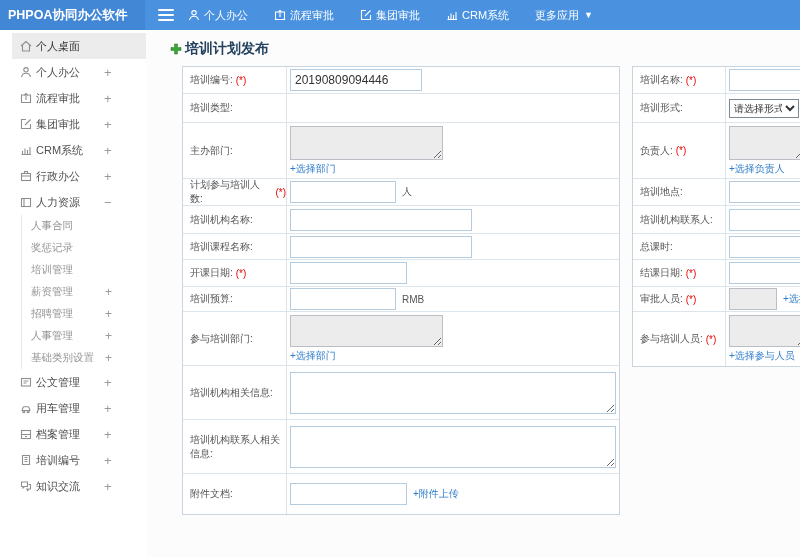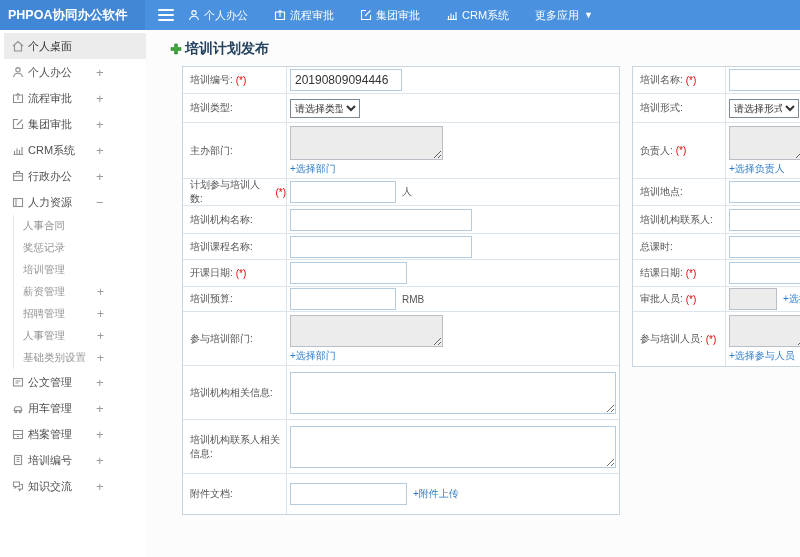--- a/index.html
+++ b/index.html
@@ -13,21 +13,21 @@
     font-size:12.5px; font-weight:bold; line-height:30px; padding-left:8px; flex:none; }
   .burger { margin-left:13px; width:16px; cursor:pointer; }
   .burger div { height:2px; background:#fff; margin:3px 0; border-radius:1px; }
   .topnav { display:flex; align-items:center; margin-left:14px; }
   .topnav-item { display:flex; align-items:center; color:#fff; font-size:11px;
     margin-right:26px; cursor:pointer; white-space:nowrap; }
   .topnav-item svg { margin-right:4px; }
   .caret { color:#fff; font-size:9px; margin-left:5px; }
 
   
-  .sidebar { position:absolute; top:30px; left:4px; width:145px; bottom:0;
+  .sidebar { position:absolute; top:30px; left:12px; width:145px; bottom:0;
     background:#fff; border-right:1px solid #e3e3e3; padding-top:3px; }
   .sitem { position:relative; height:26px; display:flex; align-items:center;
     padding-left:8px; font-size:11px; color:#4f4f4f; cursor:pointer; }
   .sitem.active { background:#ececec; color:#333; }
   .sicon { width:12px; height:12px; margin-right:4px; display:inline-flex; }
   .sexp { position:absolute; left:92px; color:#9a9a9a; font-size:13px; }
   .ssub { margin-left:9px; border-left:1px solid #e8e8e8; }
   .ssubitem { position:relative; height:22px; display:flex; align-items:center;
     padding-left:9px; font-size:10.5px; color:#949494; cursor:pointer; }
   .ssubitem .sexp { left:83px; font-size:12px; }
@@ -53,21 +53,21 @@
     font-size:10px; color:#555; overflow:hidden; }
   .fld.col { flex-direction:column; align-items:flex-start; justify-content:center; }
 
   .h25{height:25px}.h26{height:26px}.h27{height:27px}.h28{height:28px}
   .h29{height:29px}.h40{height:40px}.h53{height:53px}.h54{height:54px}.h56{height:56px}
 
   input.txt { height:22px; border:1px solid #b5cbde; background:#fff;
     font-size:12px; color:#333; padding:0 4px;
     font-family:"Liberation Sans",sans-serif; }
   .w48{width:48px}.w106{width:106px}.w117{width:117px}
-  .w132{width:112px}.w150{width:150px}.w182{width:182px}
+  .w132{width:132px}.w150{width:150px}.w182{width:182px}
   input.grey { background:#ececec; border:1px solid #b9bfc4; }
   select.sel { width:70px; height:19px; font-size:10px; color:#333;
     border:1px solid #7b8a94; background:#fff;
     font-family:"Liberation Sans",sans-serif; }
   textarea.ta { border:1px solid #b5cbde; background:#fff; resize:both;
     font-family:"Liberation Sans",sans-serif; font-size:11px; }
   textarea.ta.grey { background:#ececec; border:1px solid #b9bfc4; }
   .g153{width:153px;height:34px}.g76{width:76px;height:34px}.g78{width:78px;height:32px}
   .bigta{width:326px;height:42px}
   .suffix { margin-left:6px; font-size:10px; color:#555; }
@@ -280,23 +280,20 @@
             <span class="req">(*)</span>
           </div>
         <div class="fld">
             <input class="txt w132" type="text" value="20190809094446" style="">
           </div>
       </div>
       <div class="row h29">
         <div class="lbl">
             <span>培训类型:</span>
           </div>
-        <div class="fld">
-            <select class="sel"><option>请选择类型</option></select>
-          </div>
       </div>
       <div class="row h56">
         <div class="lbl">
             <span>主办部门:</span>
           </div>
         <div class="fld col">
             <textarea class="ta grey g153" style=""></textarea>
             <a class="blink">+选择部门</a>
           </div>
       </div>

